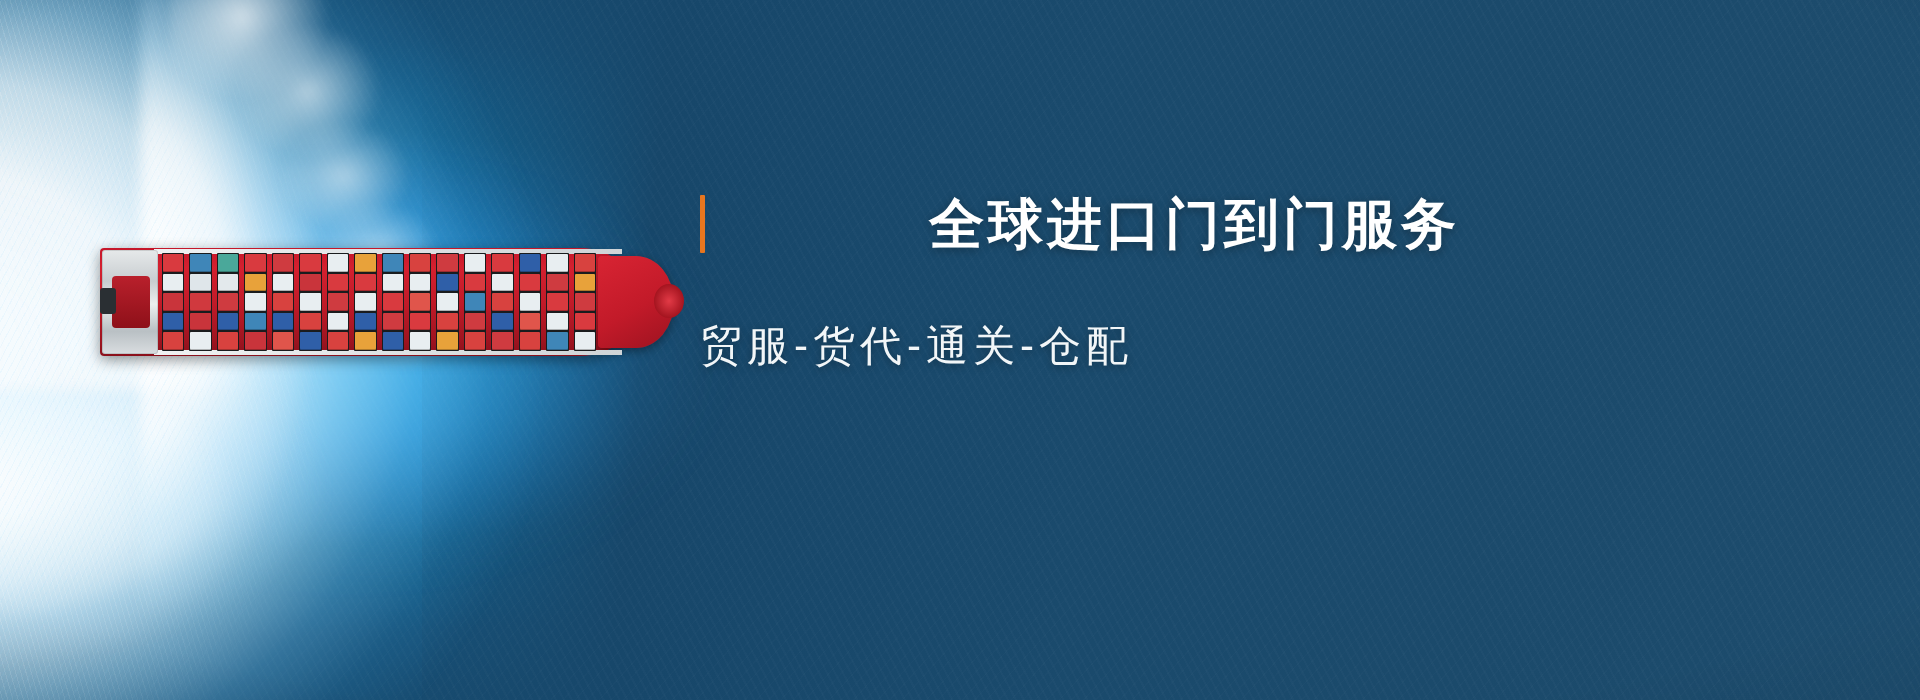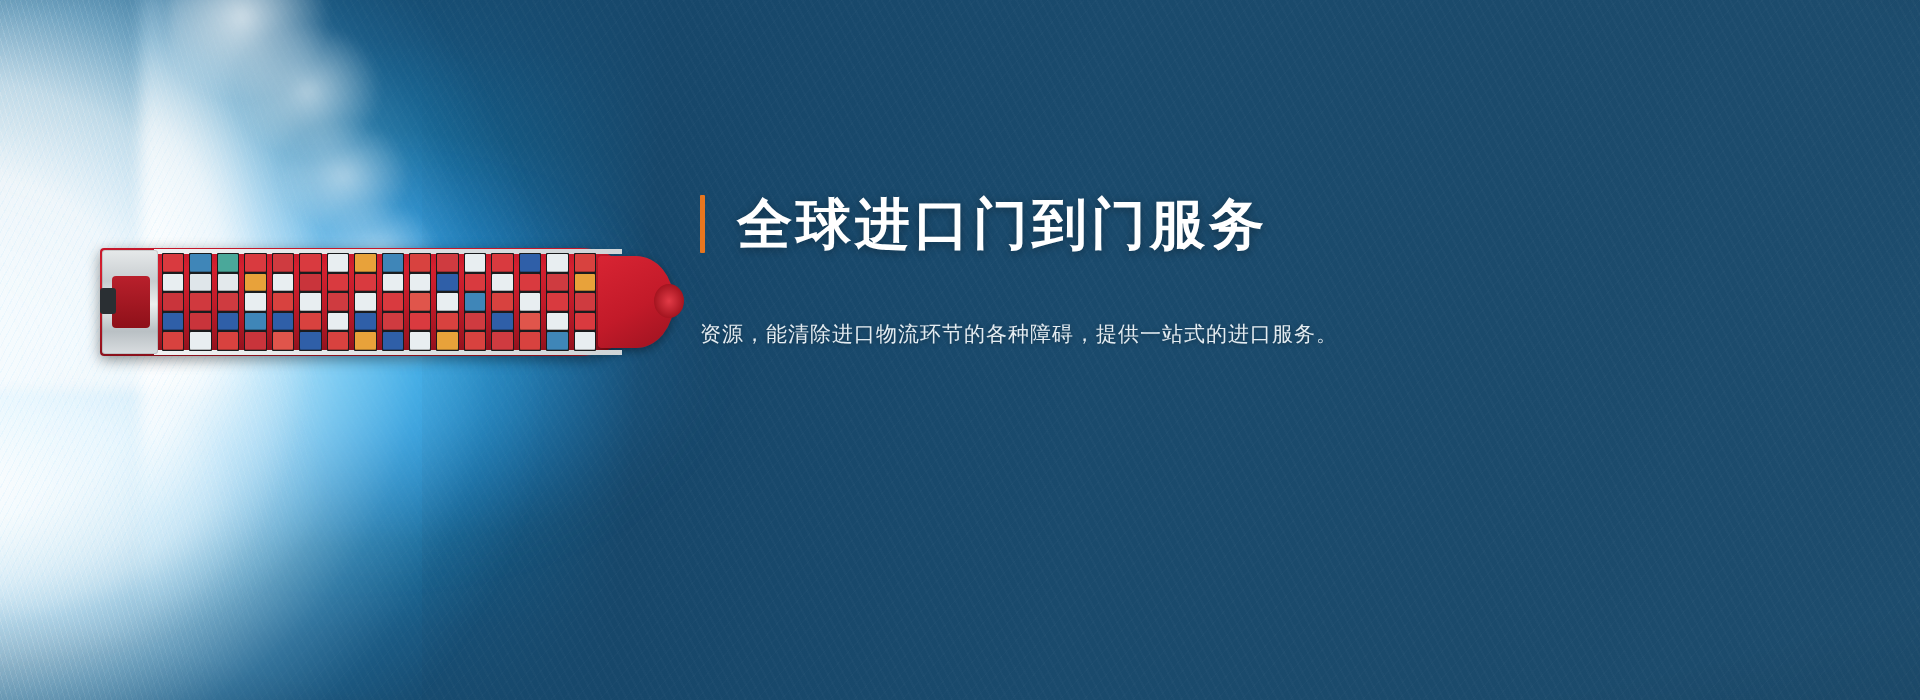--- a/index.html
+++ b/index.html
@@ -132,21 +132,21 @@
     flex:1;display:flex;flex-direction:column;gap:2px;
     background:#1a1c1e;padding:1px;border-radius:1px;
   }
   .ctr{flex:1;border-radius:1px;box-shadow:inset 0 -1px 0 rgba(0,0,0,.25);}
 
   
   .content{
     position:absolute;left:700px;top:160px;width:760px;
   }
   .headline-row{
-    display:flex;align-items:center;gap:32px;
+    display:flex;align-items:center;gap:16px;justify-content:space-between;
   }
   .accent-bar{
     width:5px;height:58px;background:#e8761f;flex:0 0 auto;border-radius:1px;
   }
   .headline{
     color:#ffffff;
     font-size:55px;
     font-weight:bold;
     letter-spacing:4px;
     line-height:1;
@@ -320,20 +320,20 @@
 
   <div class="vignette"></div>
 
   <div class="content">
 
     <div class="headline-row">
       <div class="accent-bar"></div>
       <h1 class="headline">全球进口门到门服务</h1>
     </div>
 
+    <h2 class="subheadline">贸服-货代-通关-仓配</h2>
 
     <div class="desc">
-      <p>资源，能清除进口物流环节的各种障碍，提供一站式的进口服务。</p>
     </div>
 
   </div>
 
 </div>
 
 </body></html>

